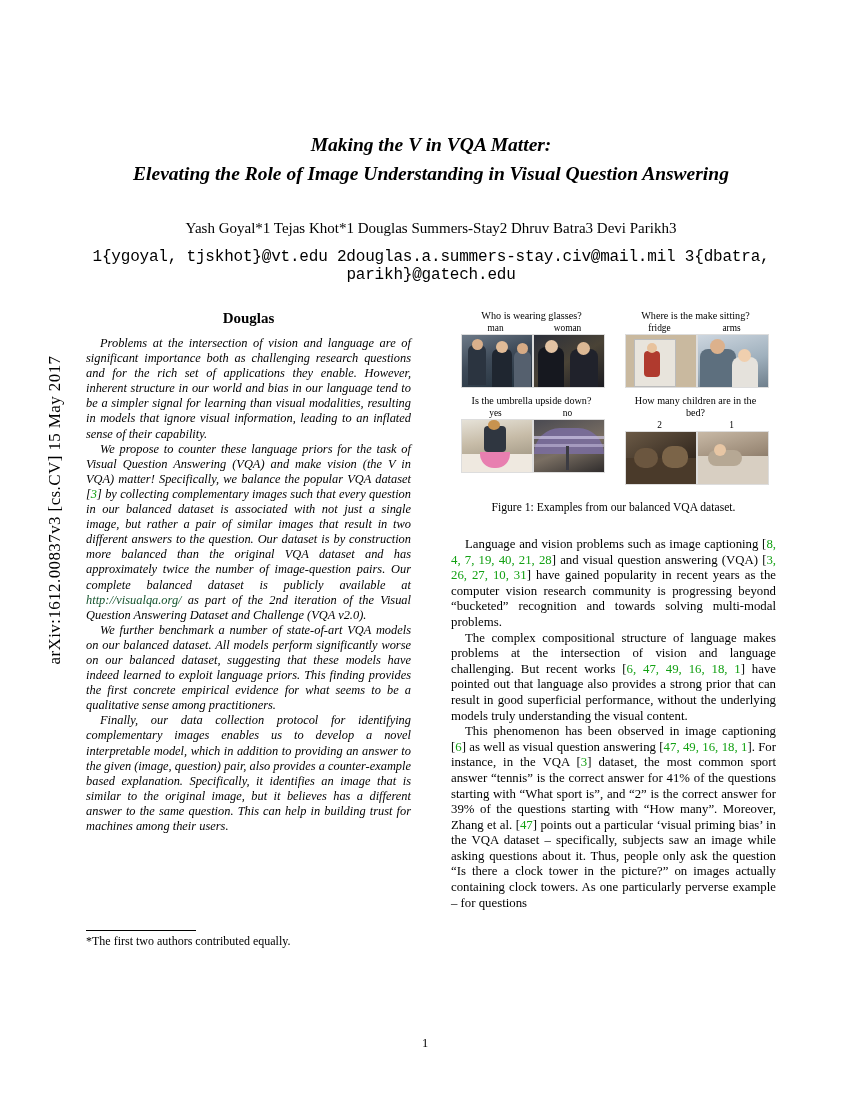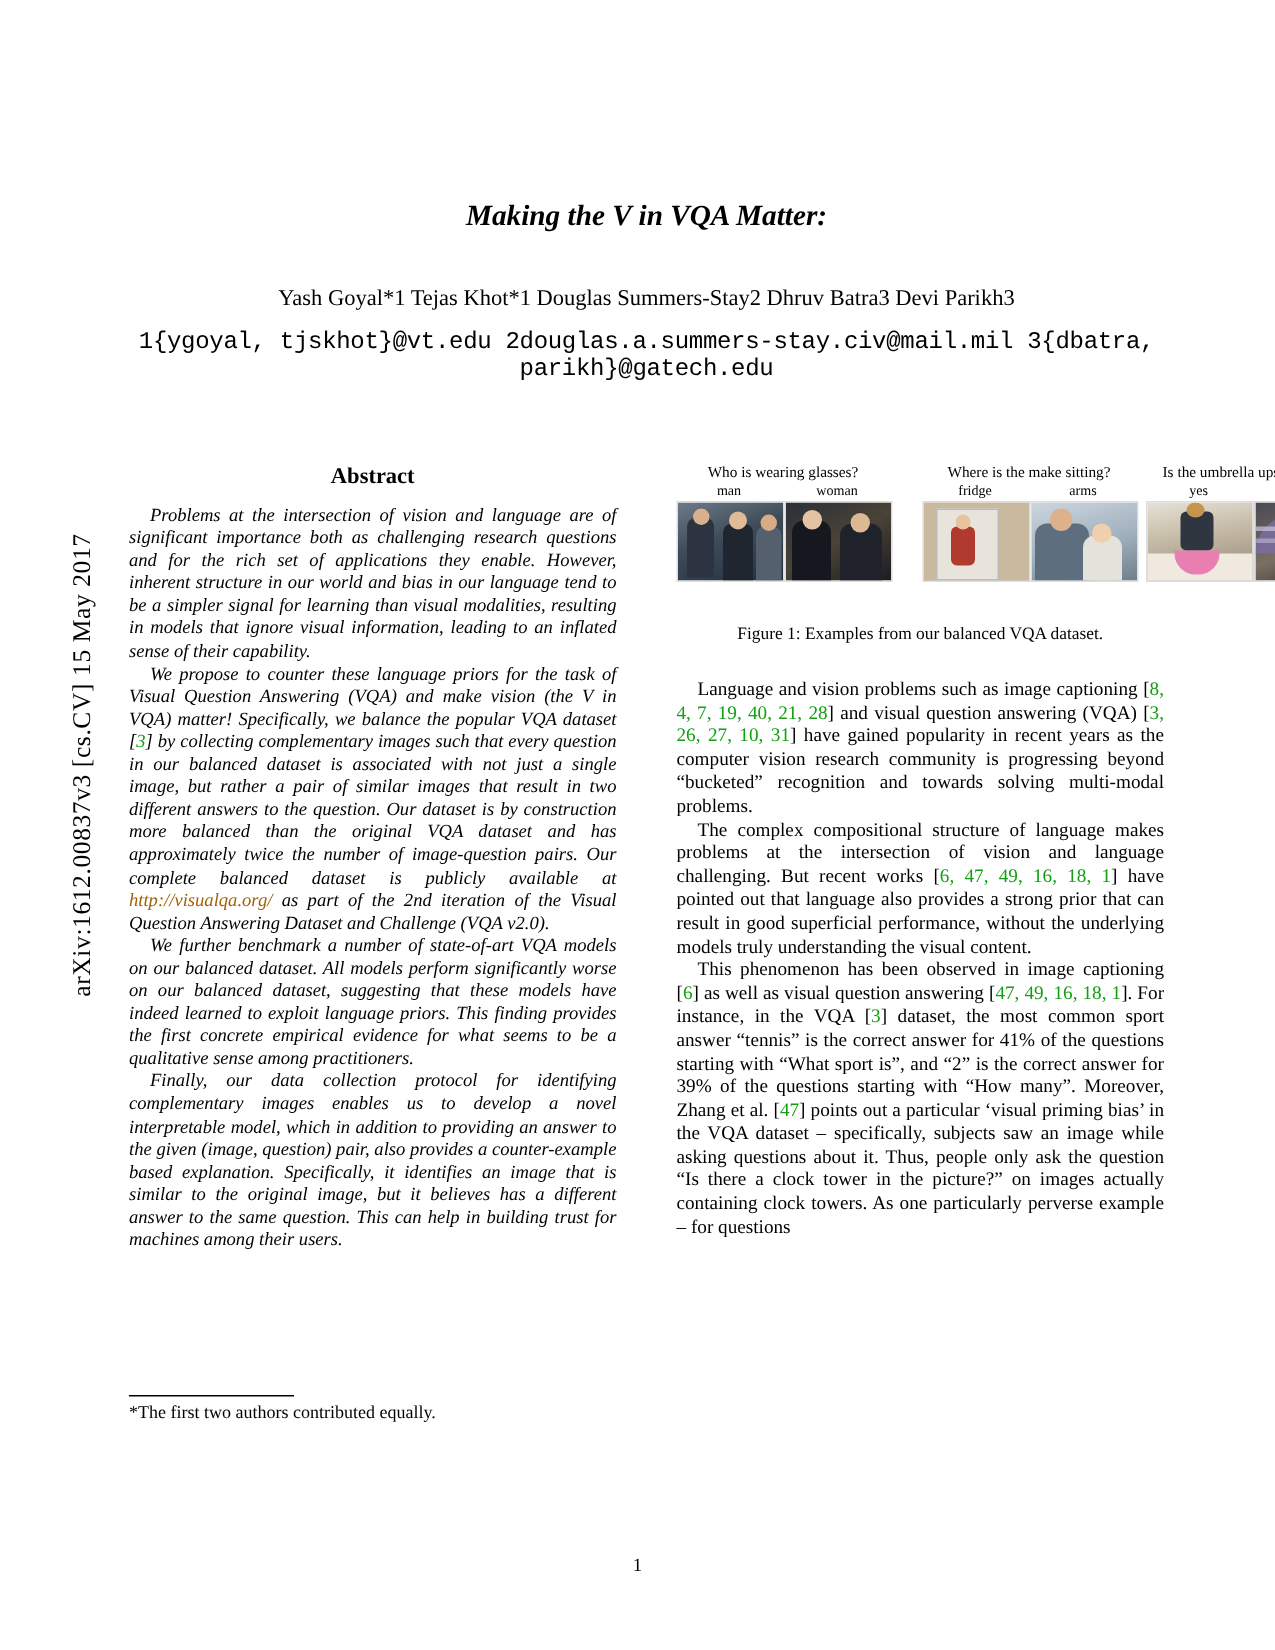--- a/index.html
+++ b/index.html
@@ -104,21 +104,21 @@
     text-indent: 14px;
   }
   p.body {
     font-size: 12.8px;
     line-height: 15.6px;
     text-align: justify;
     margin: 0;
     text-indent: 14px;
   }
   .cite { color: #12a012; }
-  .url { color: #a16207; }
+  .url { color: #14532d; }
   .footnote-rule {
     width: 110px;
     border-top: 0.8px solid #000;
     margin: 10px 0 4px 0;
   }
   .footnote {
     font-size: 12px;
     line-height: 13px;
   }
   .pagenum {
@@ -129,21 +129,21 @@
     text-align: center;
     font-size: 12.5px;
   }
   
   .figure {
     position: relative;
     width: 325px;
   }
   .fig-grid {
     display: flex;
-    flex-direction: row;
+    flex-direction: column;
     gap: 7px;
   }
   .fig-row {
     display: flex;
     gap: 22px;
     justify-content: center;
   }
   .fig-pairblock {
     width: 142px;
   }
@@ -192,29 +192,30 @@
 </head>
 <body>
 
 <div class="page">
 
   <div class="arxiv-stamp">arXiv:1612.00837v3  [cs.CV]  15 May 2017</div>
 
   <div class="content">
     <div class="title">
       <span>Making the V in VQA Matter:</span>
+      <span class="l2">Elevating the Role of Image Understanding in Visual Question Answering</span>
     </div>
     <div class="authors">Yash Goyal*1      Tejas Khot*1      Douglas Summers-Stay2      Dhruv Batra3      Devi Parikh3</div>
     <div class="emails">1{ygoyal, tjskhot}@vt.edu     2douglas.a.summers-stay.civ@mail.mil     3{dbatra, parikh}@gatech.edu</div>
   </div>
 
   <div class="cols">
 
     <div class="col col-left">
-      <div class="sec-head">Abstract</div>
+      <div class="sec-head">Douglas</div>
 
       <p class="abs">Problems at the intersection of vision and language are of significant importance both as challenging research questions and for the rich set of applications they enable. However, inherent structure in our world and bias in our language tend to be a simpler signal for learning than visual modalities, resulting in models that ignore visual information, leading to an inflated sense of their capability.</p>
 
       <p class="abs"><span>We propose to counter these language priors for the task of Visual Question Answering (VQA) and make vision (the V in VQA) matter! Specifically, we balance the popular VQA dataset [</span><span class="cite">3</span><span>] by collecting complementary images such that every question in our balanced dataset is associated with not just a single image, but rather a pair of similar images that result in two different answers to the question. Our dataset is by construction more balanced than the original VQA dataset and has approximately twice the number of image-question pairs. Our complete balanced dataset is publicly available at </span><span class="url">http://visualqa.org/</span><span> as part of the 2nd iteration of the Visual Question Answering Dataset and Challenge (VQA v2.0).</span></p>
 
       <p class="abs">We further benchmark a number of state-of-art VQA models on our balanced dataset. All models perform significantly worse on our balanced dataset, suggesting that these models have indeed learned to exploit language priors. This finding provides the first concrete empirical evidence for what seems to be a qualitative sense among practitioners.</p>
 
       <p class="abs">Finally, our data collection protocol for identifying complementary images enables us to develop a novel interpretable model, which in addition to providing an answer to the given (image, question) pair, also provides a counter-example based explanation. Specifically, it identifies an image that is similar to the original image, but it believes has a different answer to the same question. This can help in building trust for machines among their users.</p>
 
       <div style="height:86px"></div>

